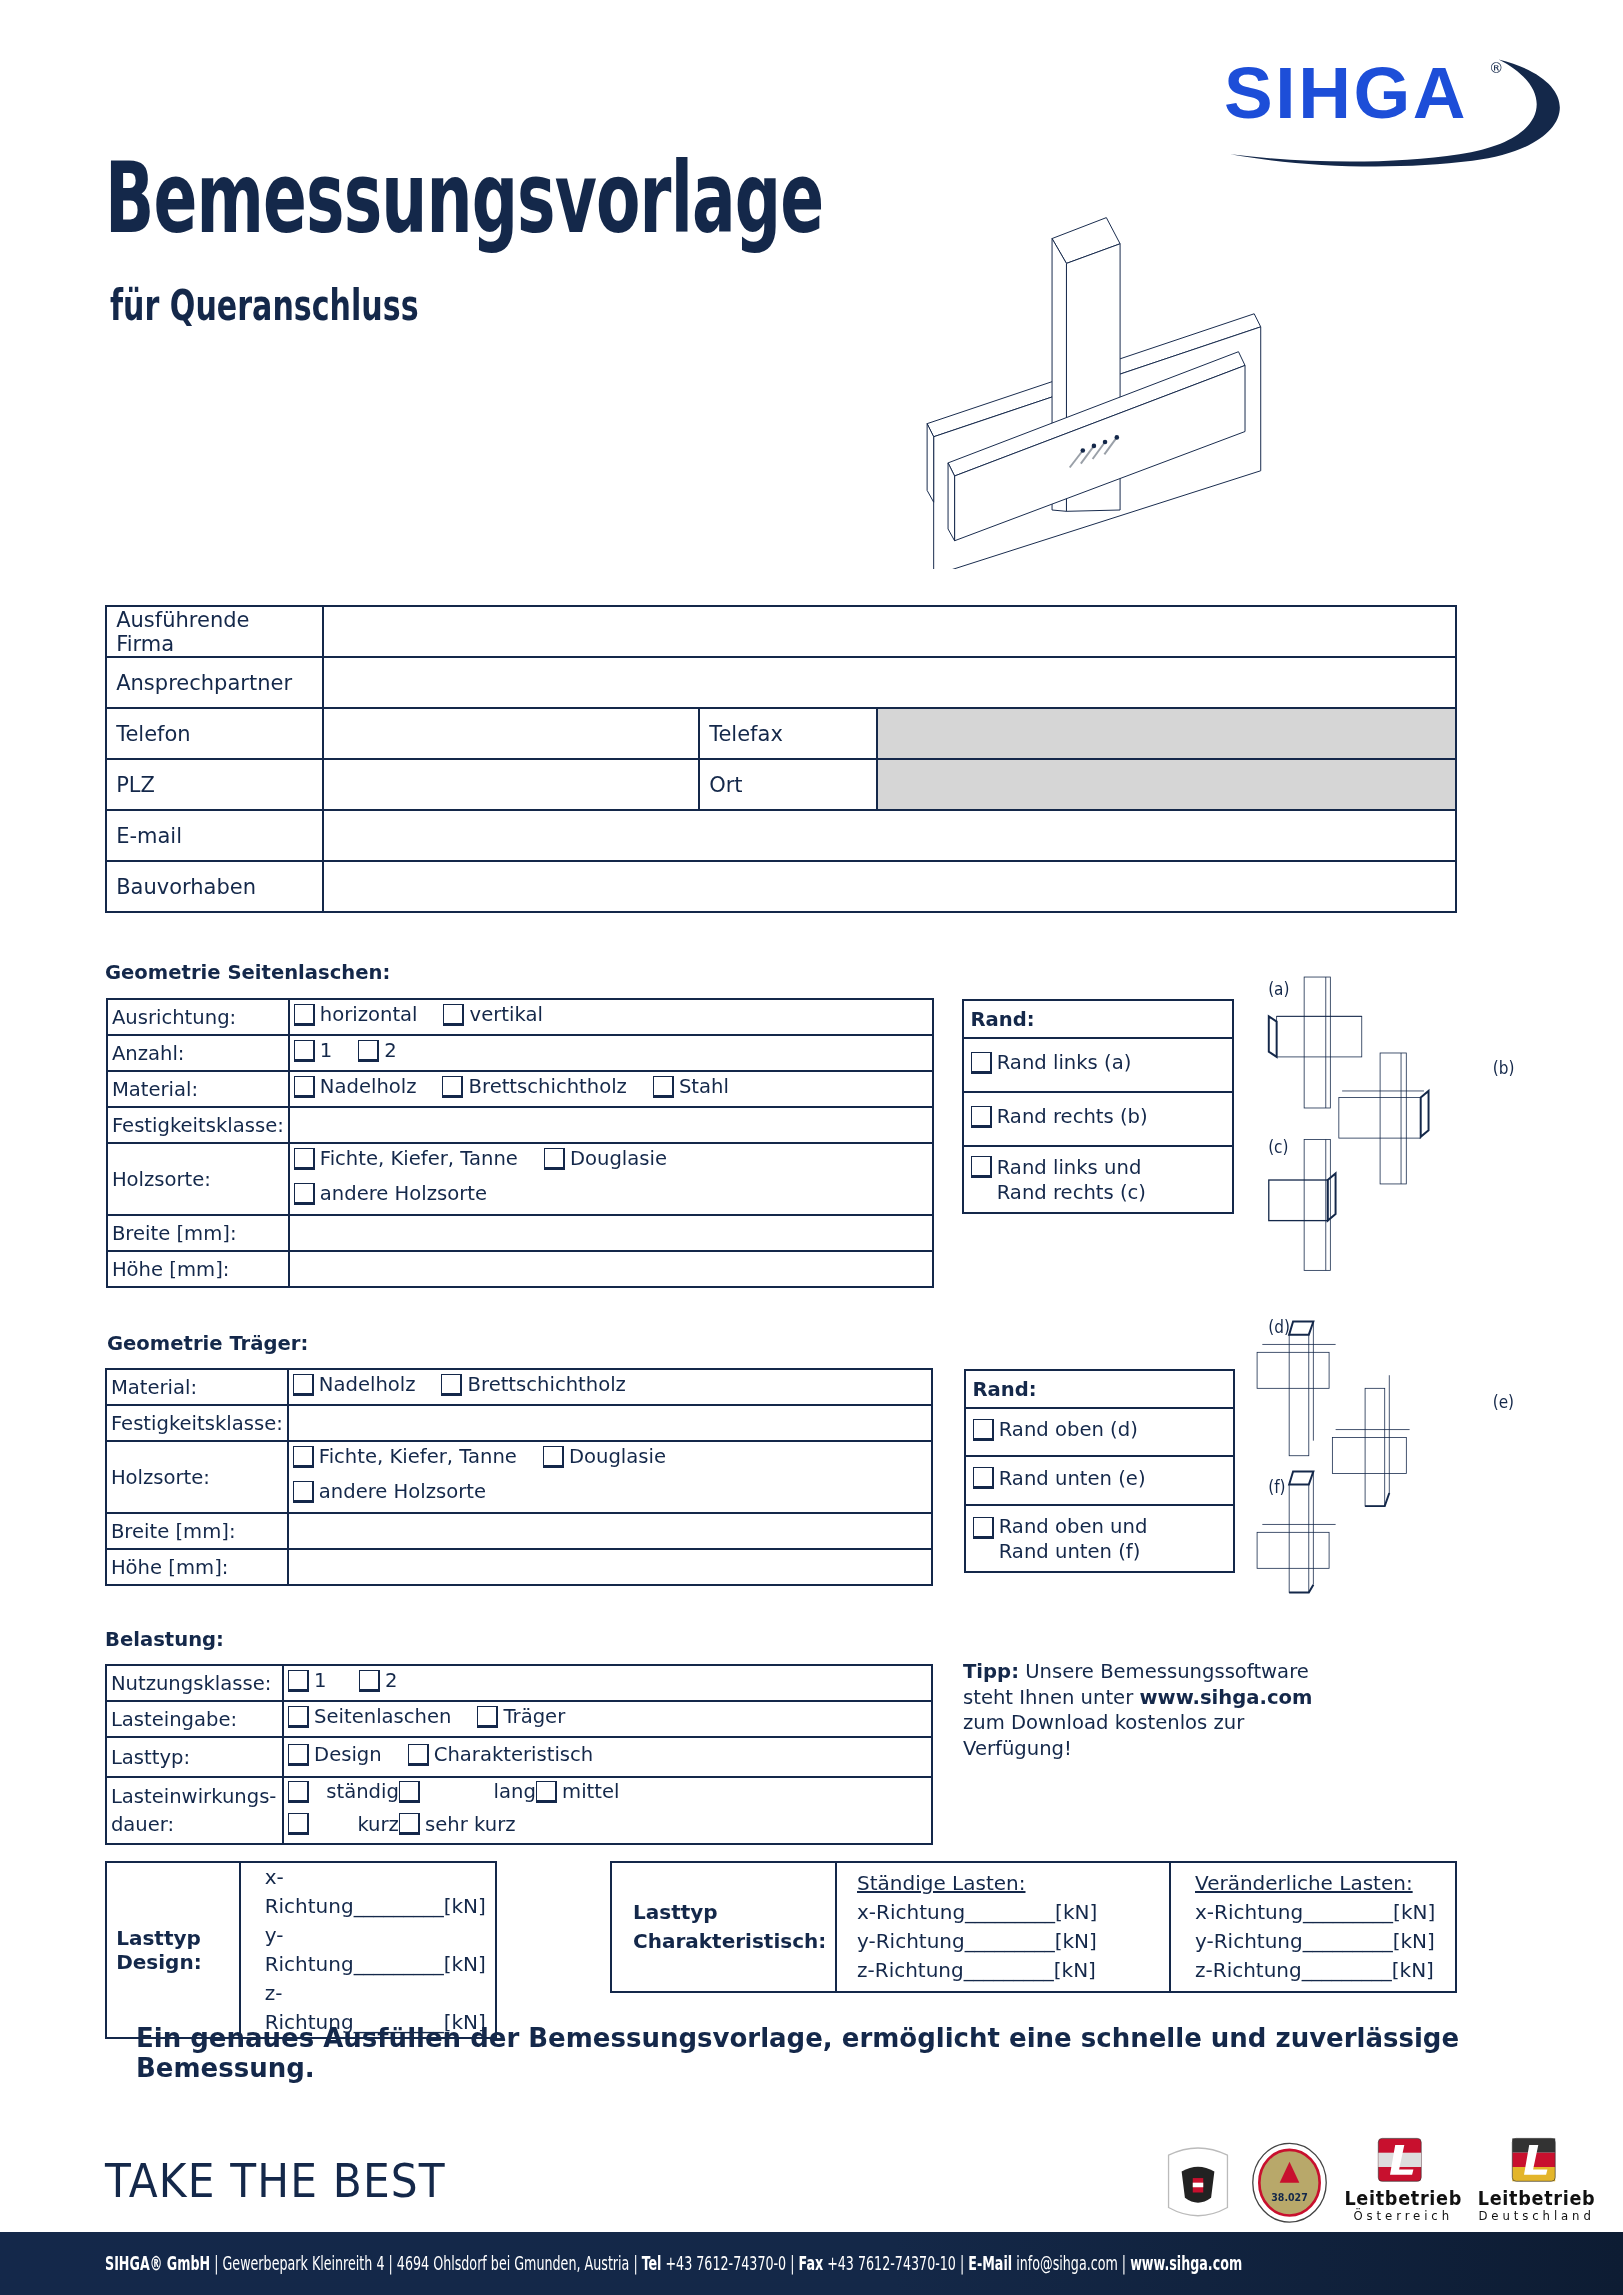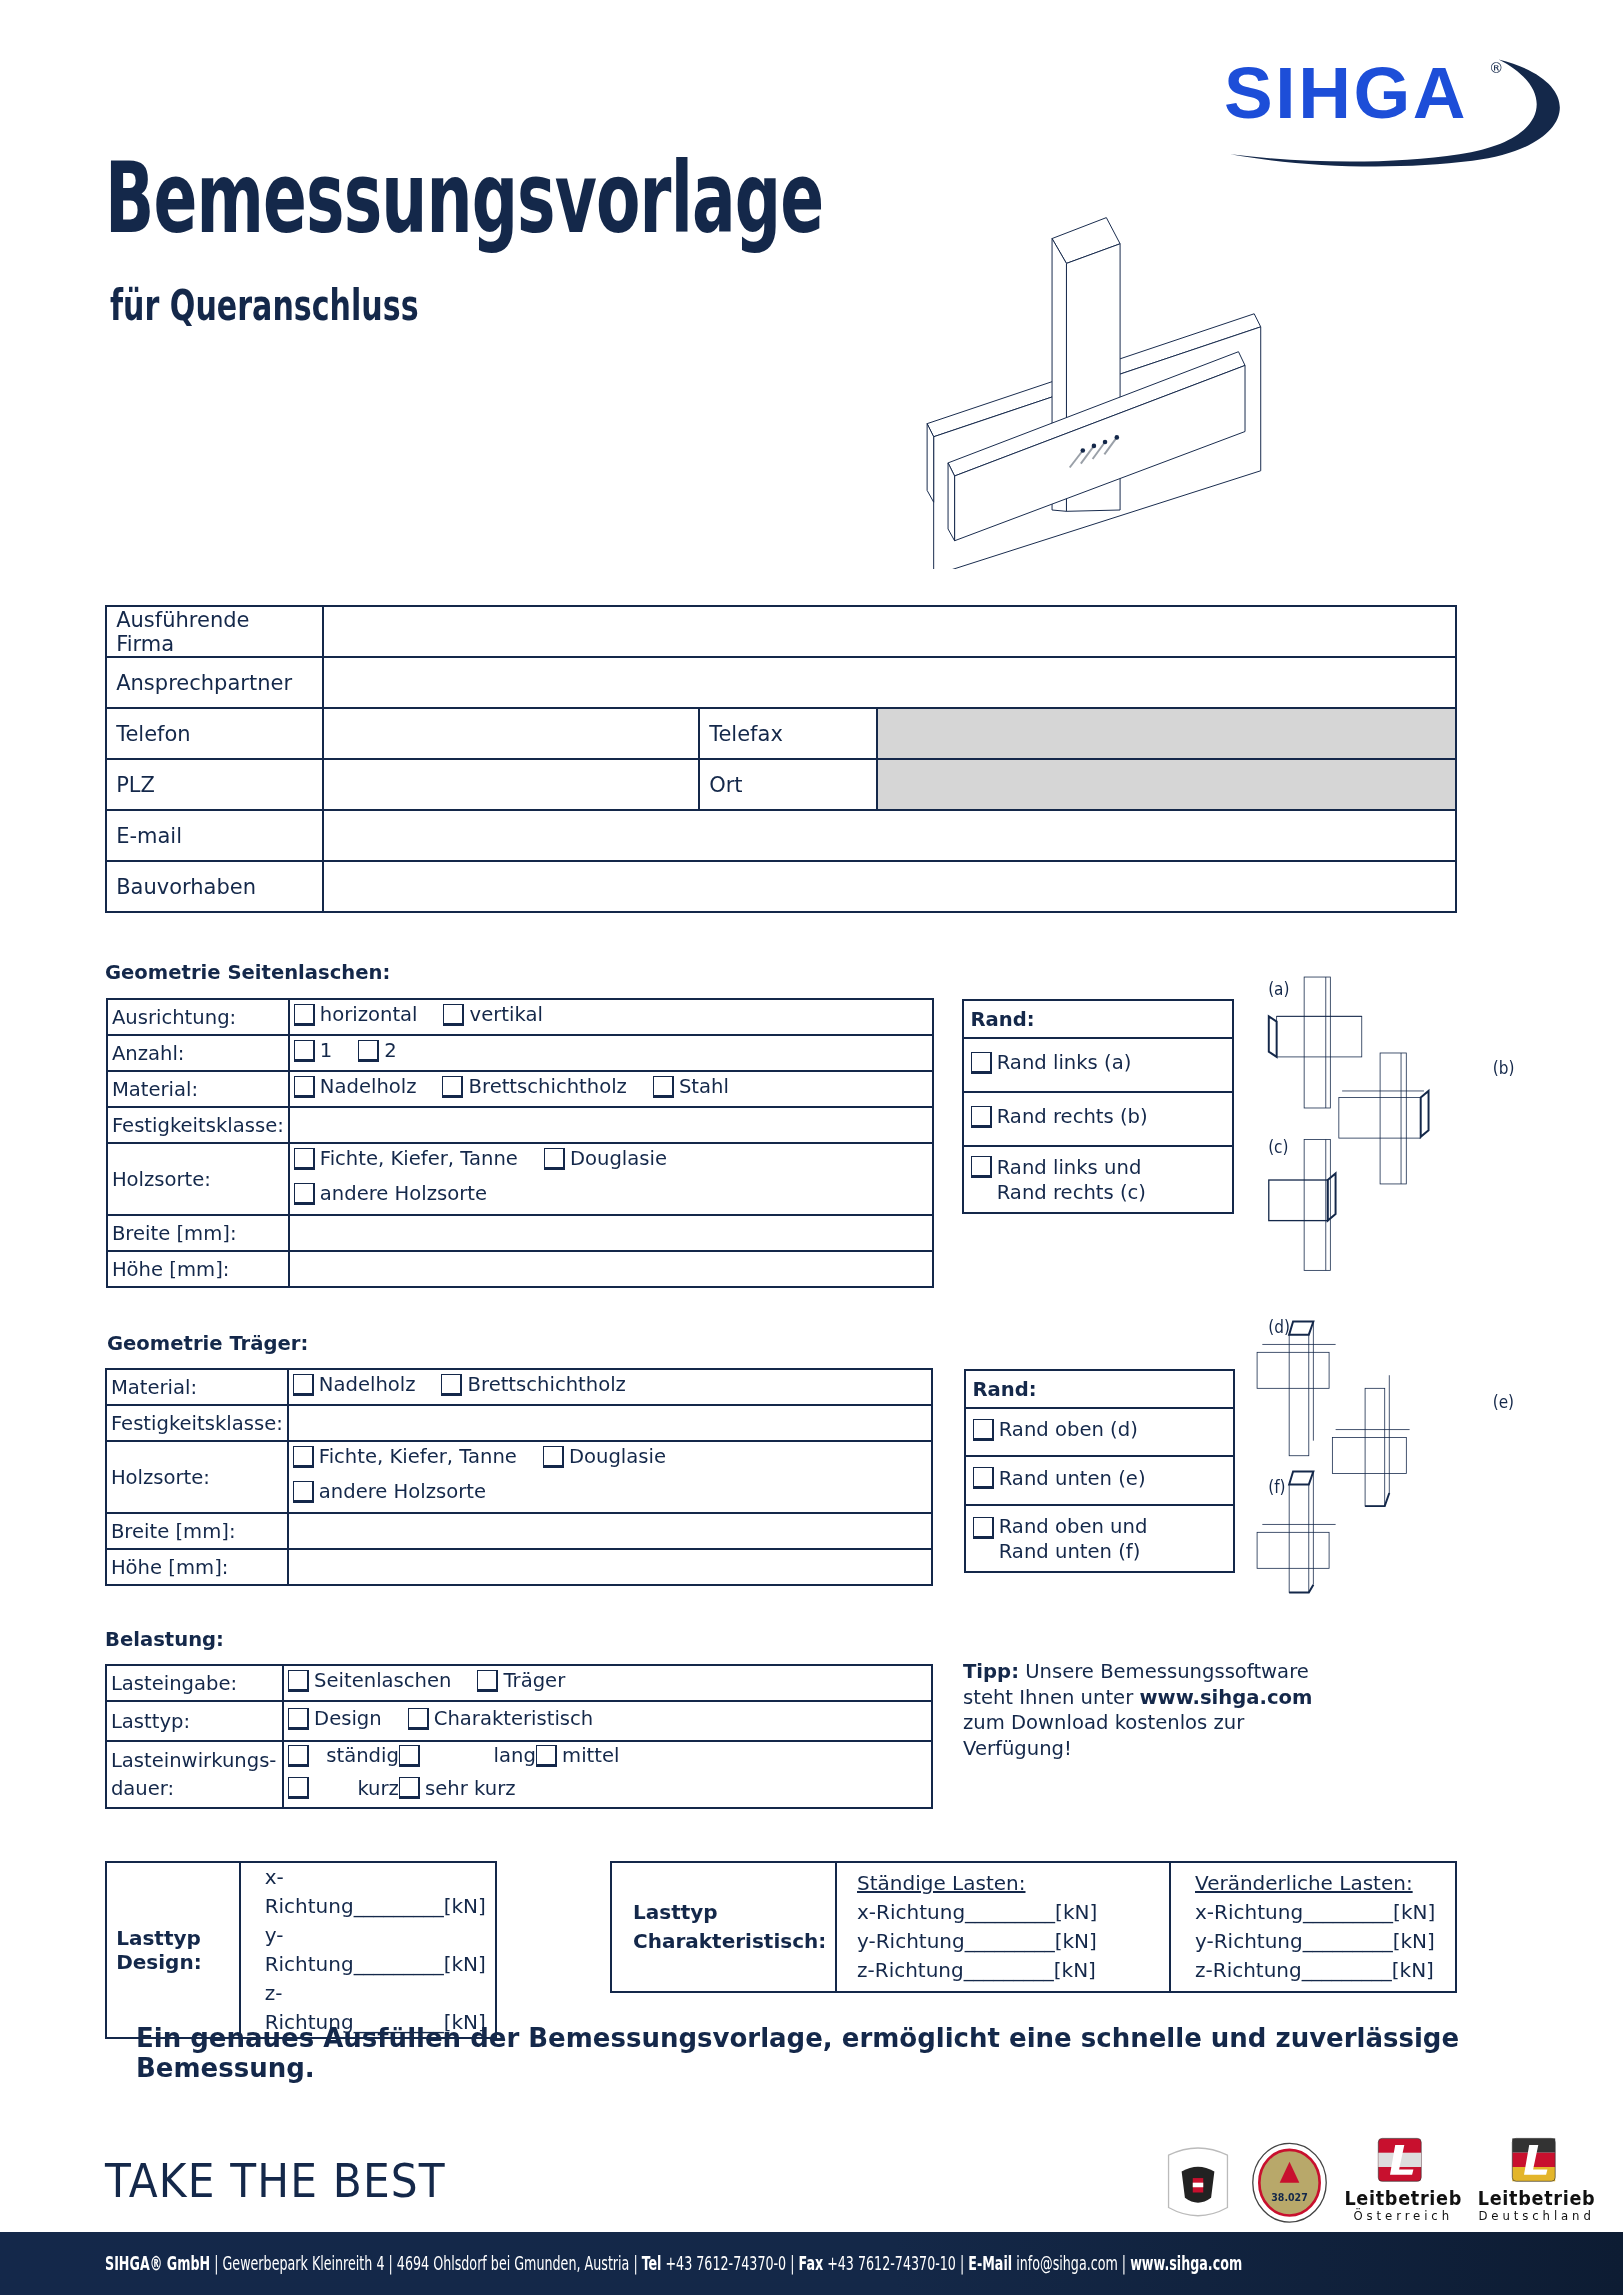--- a/index.html
+++ b/index.html
@@ -378,20 +378,33 @@
   </g>
 </svg>
 
 <div class="abs section-title" style="left:105px; top:1628px;">Belastung:</div>
 <table class="form condensed" style="left:105px; top:1664px; width:828px;">
   <colgroup>
       <col style="width:177px">
       <col>
     </colgroup>
   <tbody>
+      <tr>
+    <td>Nutzungsklasse:</td>
+    <td>
+      <span class="opt" style="margin-right:26px">
+            <span class="cb"></span>
+            <span>1</span>
+          </span>
+      <span class="opt">
+            <span class="cb"></span>
+            <span>2</span>
+          </span>
+    </td>
+  </tr>
   <tr>
     <td>Lasteingabe:</td>
     <td>
       <span class="opt">
             <span class="cb"></span>
             <span>Seitenlaschen</span>
           </span>
       <span class="opt">
             <span class="cb"></span>
             <span>Träger</span>

